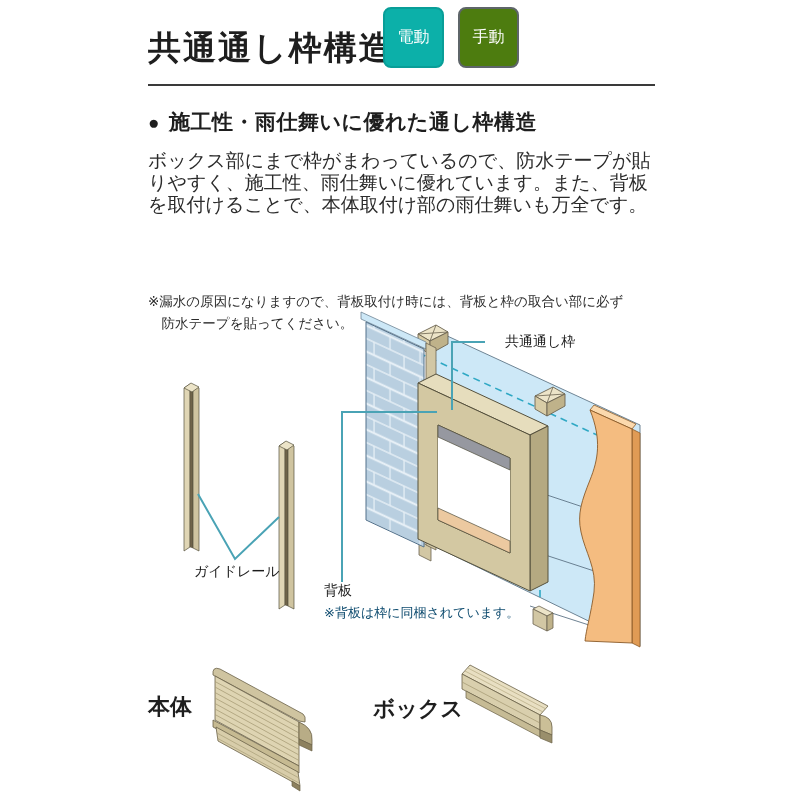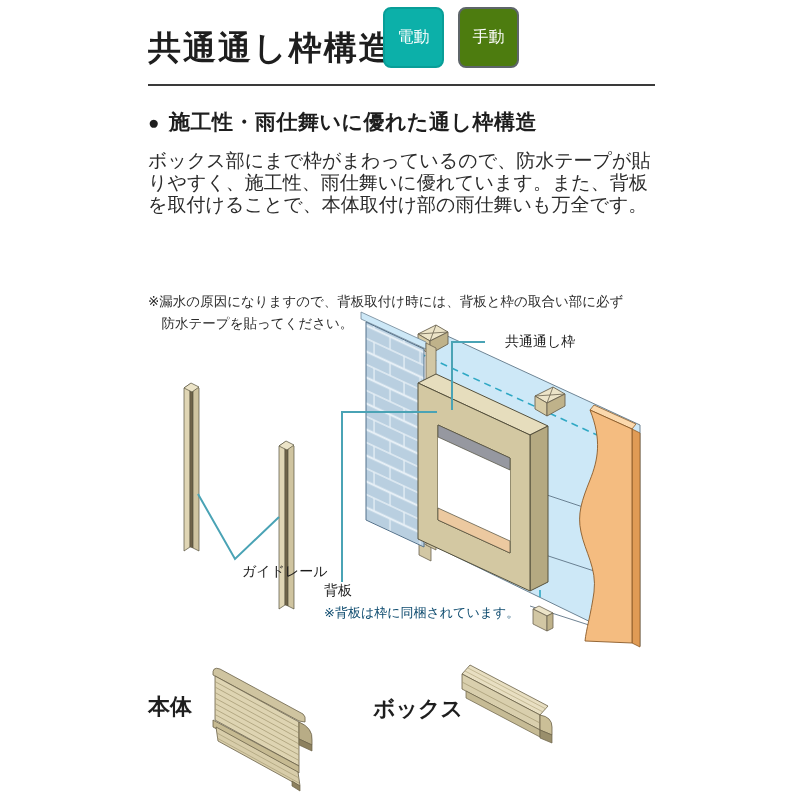--- a/index.html
+++ b/index.html
@@ -16,21 +16,21 @@
   
   .section-heading{left:148px;top:108px;font-size:21px;font-weight:700;letter-spacing:.5px;display:flex;align-items:center;gap:9px;}
   .section-heading .bullet{font-size:19px;line-height:1;}
   .body-text{left:148px;top:150px;font-size:19px;line-height:22px;white-space:pre-line;color:#2b2b2b;}
   .note-text{left:148px;top:252px;font-size:13.5px;line-height:22px;white-space:pre-line;color:#2b2b2b;
              padding-left:1em;text-indent:-1em;margin-top:39px;}
   
   .dlabel{font-size:14px;color:#1c1c1c;}
   .dlabel-small{font-size:13px;color:#0c4a6e;}
   .label-frame{left:505px;top:333px;}
-  .label-guide-rail{left:194px;top:563px;margin-left:48px;}
+  .label-guide-rail{left:194px;top:563px;}
   .label-back-plate{left:324px;top:582px;}
   .label-back-note{left:324px;top:604px;}
   .product-label{font-size:22px;font-weight:700;}
   .label-main-body{left:148px;top:692px;}
   .label-box{left:373px;top:694px;font-family:Liberation Mono, monospace;}
   svg{display:block;}
 </style>
 </head>
 <body>
 

